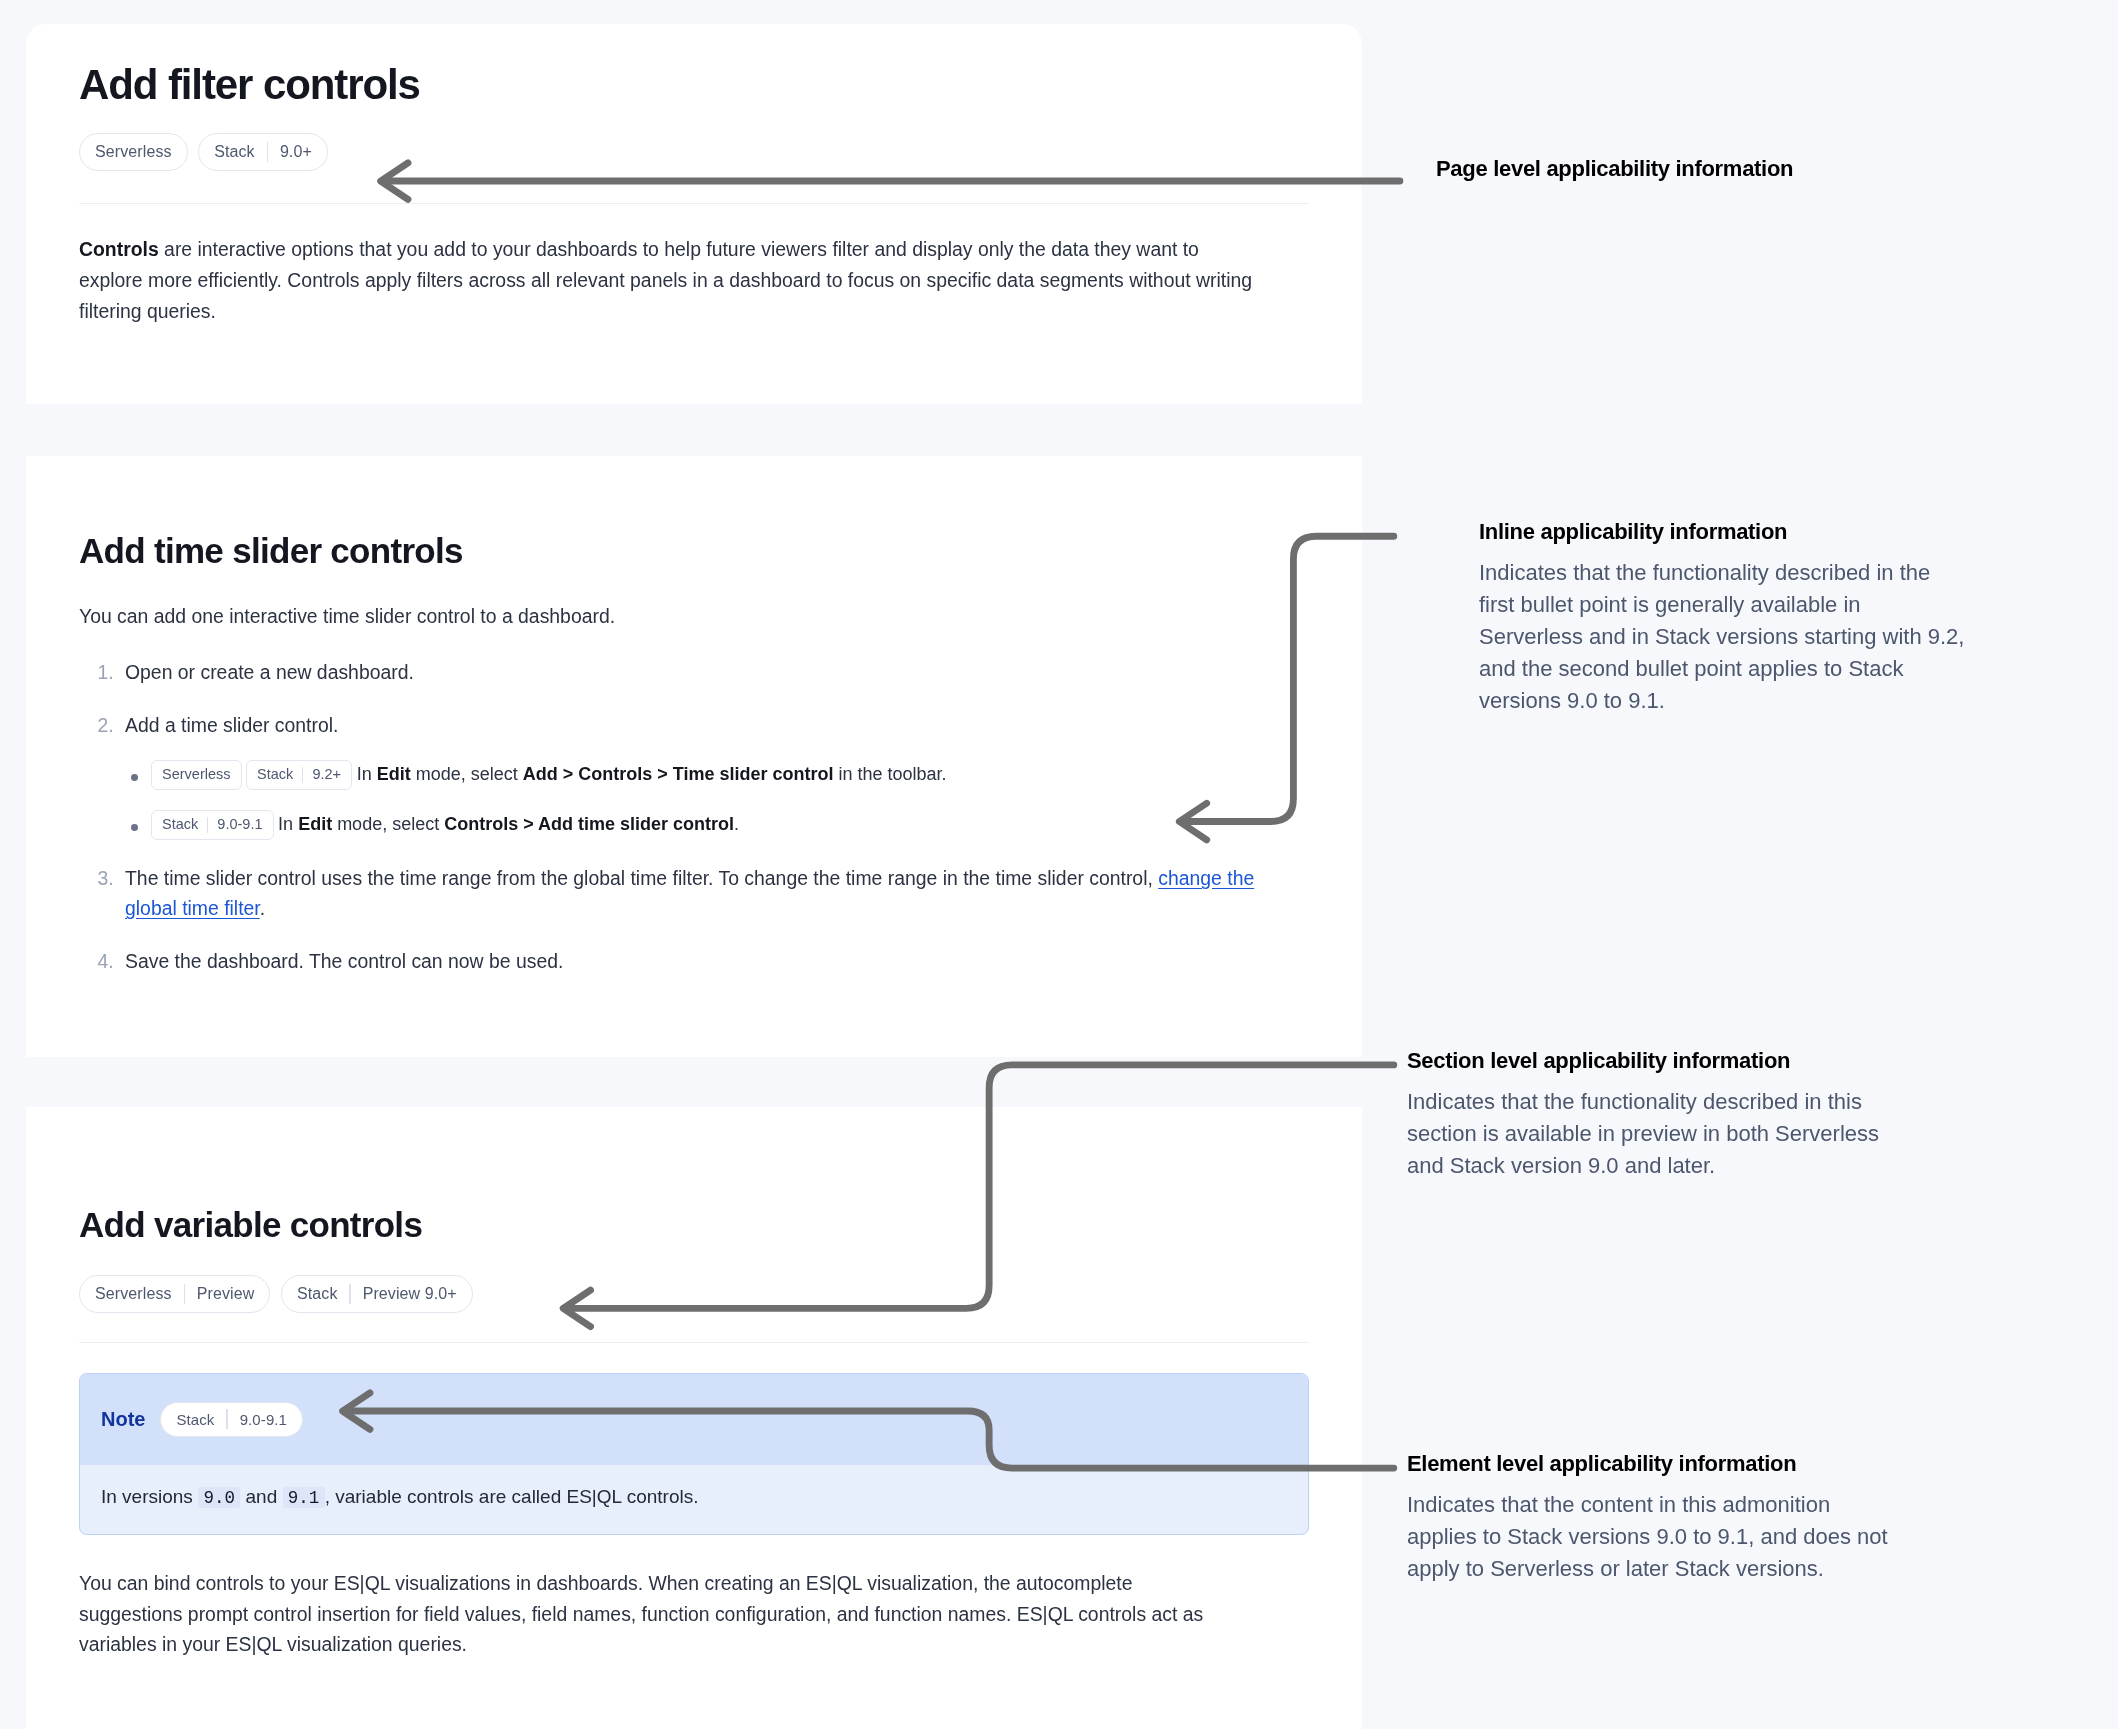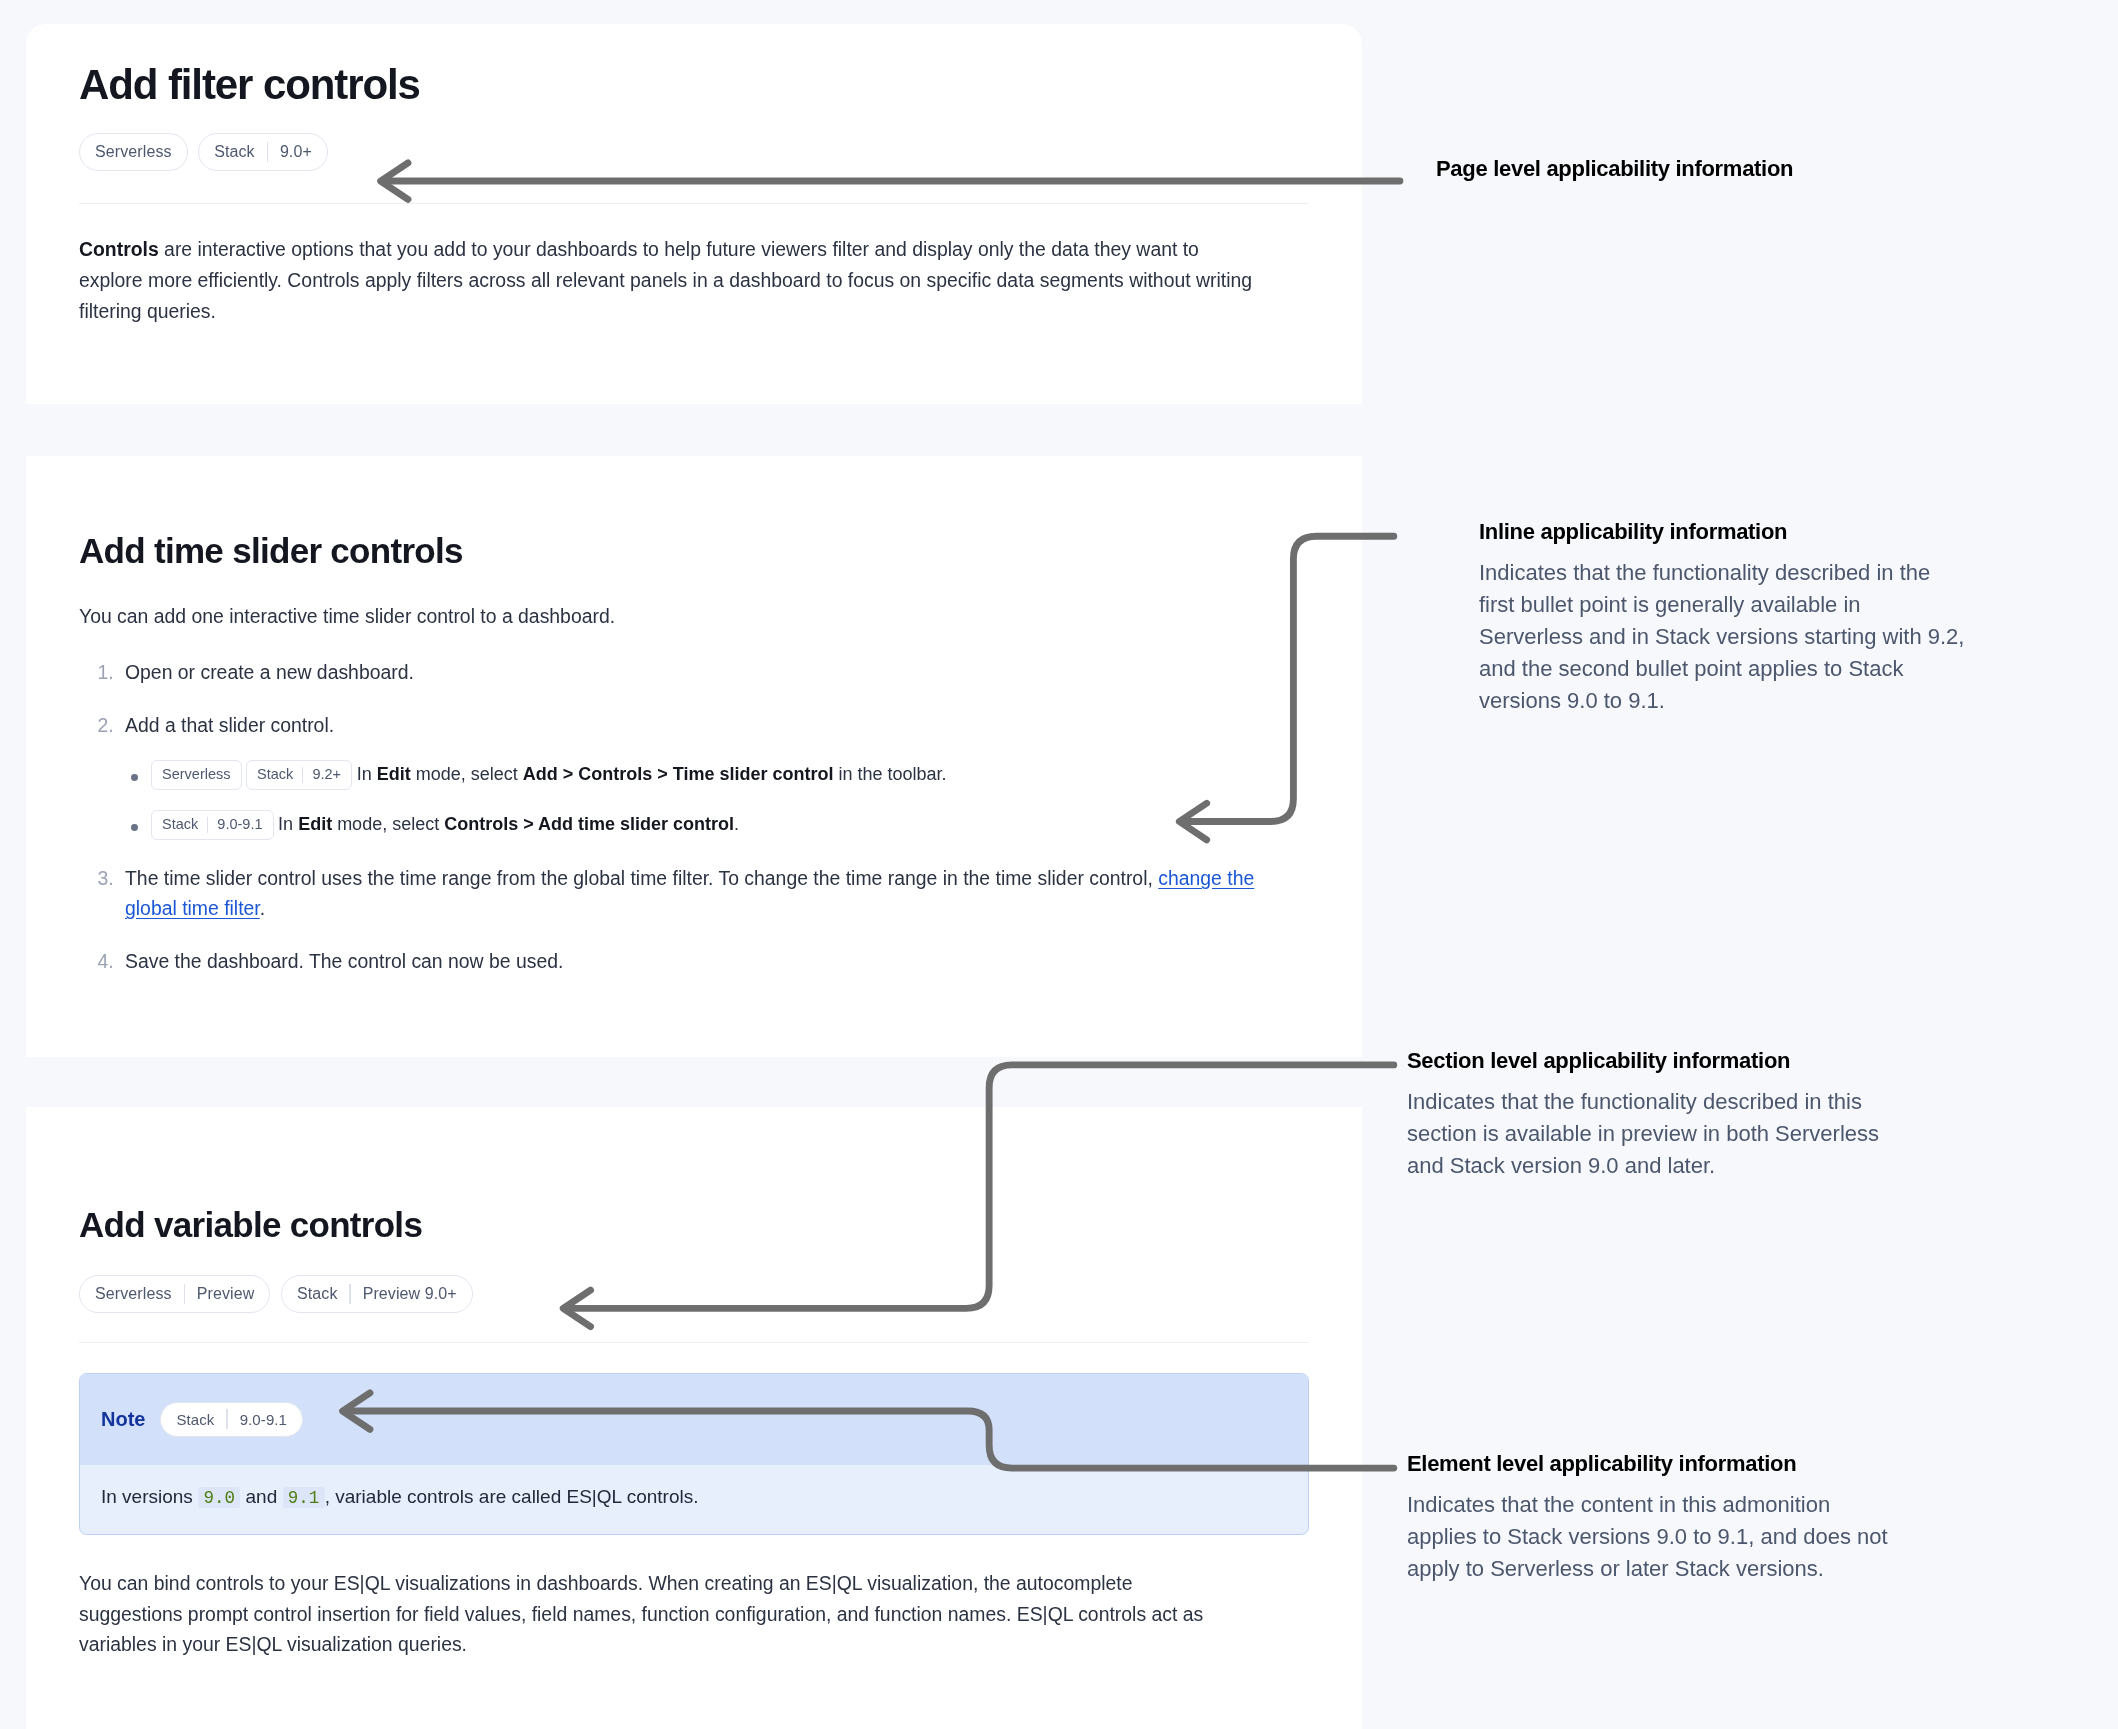--- a/index.html
+++ b/index.html
@@ -131,21 +131,21 @@
   }
   .adm-title { font-size: 20px; font-weight: 700; color: #12349b; }
   .admonition .adm-body { padding: 18px 21px 23px 21px; }
   .admonition .adm-body p { font-size: 19px; line-height: 1.5; color: #23293a; margin:0; }
   code.inline-code {
     font-family: "Liberation Mono", "DejaVu Sans Mono", monospace;
     background: #dde6f8;
     border-radius: 3px;
     padding: 0.8px 5.3px;
     font-size: 17.5px;
-    color: #4d7c0f;
+    color: #0f172a;
   }
 
   
   .anno { position: absolute; width: 487px; }
   .anno h3 {
     margin: 0 0 12px 0;
     font-size: 22px; font-weight: 700; letter-spacing: -0.3px;
     color: #000000; line-height: 1.2;
   }
   .anno p {
@@ -191,21 +191,21 @@
     <div class="doc-inner" style="top:76px;">
       <h2 class="section-title">Add time slider controls</h2>
 
       <p class="body" style="margin-top:30px;">You can add one interactive time slider control to a dashboard.</p>
 
       <ol class="steps" style="margin-top:26px;">
         <li>
           <span>Open or create a new dashboard.</span>
         </li>
         <li>
-          <span>Add a that slider control.</span>
+          <span>Add a time slider control.</span>
           <ul class="sub">
             <li><span class="tag">
                   <span>Serverless</span>
                 </span><span class="tag">
                   <span>Stack</span>
                   <span class="sep"></span>
                   <span>9.2+</span>
                 </span><span>In </span><span class="bold">Edit</span><span> mode, select </span><span class="bold">Add &gt; Controls &gt; Time slider control</span><span> in the toolbar.</span></li>
             <li><span class="tag">
                   <span>Stack</span>

